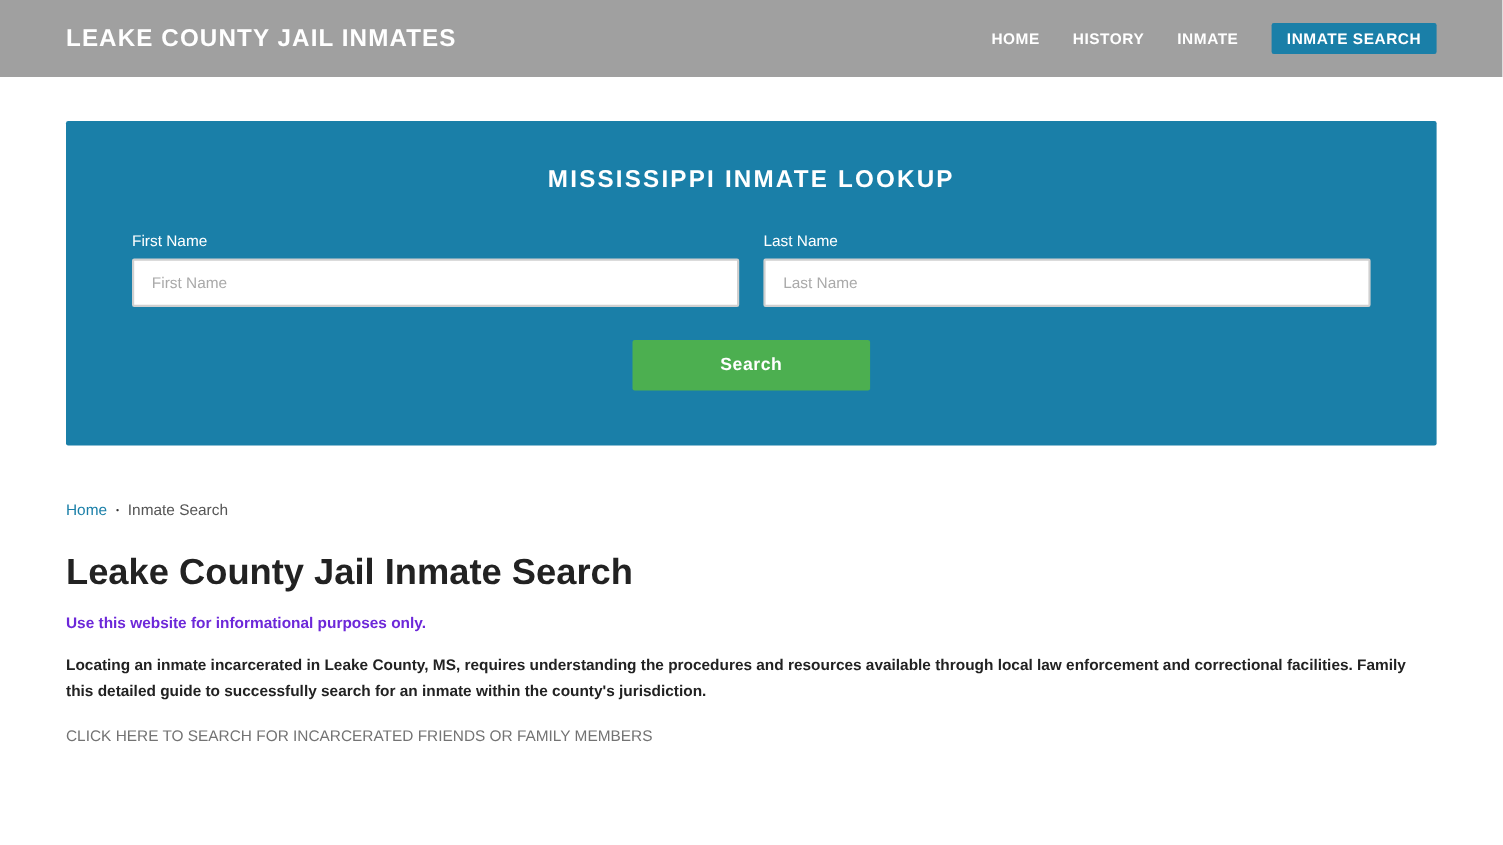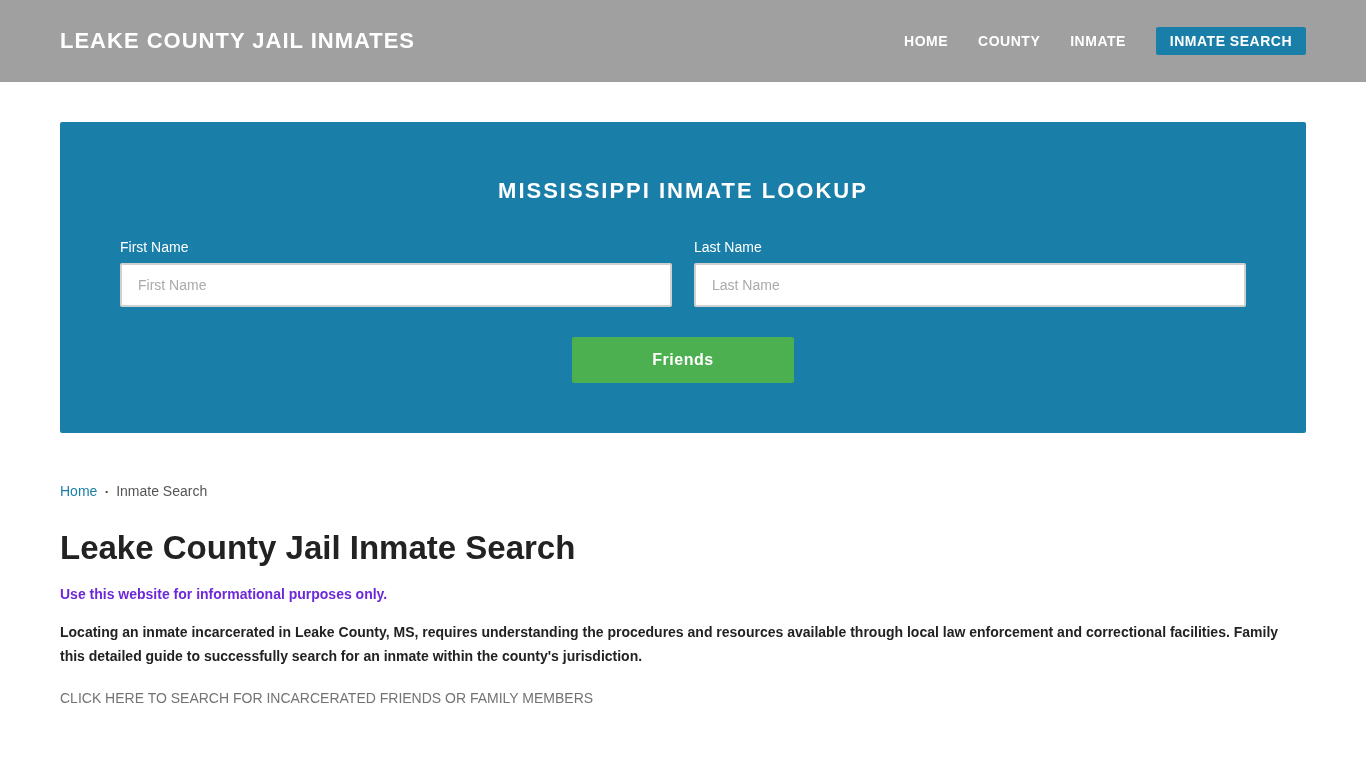--- a/index.html
+++ b/index.html
@@ -13,21 +13,21 @@
       background: #ffffff;
       color: #333;
       width: 1366px;
       min-height: 768px;
     }
 
     
     .header {
       background: #a0a0a0;
       padding: 0 60px;
-      height: 82px;
+      height: 70px;
       display: flex;
       align-items: center;
       justify-content: space-between;
     }
 
     .header-title {
       color: #ffffff;
       font-size: 22px;
       font-weight: 900;
       letter-spacing: 1px;
@@ -63,21 +63,20 @@
       border-radius: 2px;
     }
 
     .search-title {
       text-align: center;
       color: #ffffff;
       font-size: 22px;
       font-weight: 700;
       letter-spacing: 2px;
       margin-bottom: 35px;
-      margin-top: 16px;
     }
 
     .search-fields {
       display: flex;
       gap: 22px;
       margin-bottom: 30px;
     }
 
     .field-group {
       display: flex;
@@ -191,40 +190,40 @@
       text-transform: uppercase;
     }
   </style>
 </head>
 <body>
 
 <header class="header">
   <span class="header-title">LEAKE COUNTY JAIL INMATES</span>
   <nav class="header-nav">
     <a class="nav-item">HOME</a>
-    <a class="nav-item">COUNTY</a>
+    <a class="nav-item">HISTORY</a>
     <a class="nav-item">INMATE</a>
     <a class="nav-item nav-item-active">INMATE SEARCH</a>
   </nav>
 </header>
 
 <section class="search-section">
   <h2 class="search-title">MISSISSIPPI INMATE LOOKUP</h2>
   <div class="search-fields">
     <div class="field-group">
       <label class="field-label">First Name</label>
       <input class="field-input" type="text" placeholder="First Name" style="">
     </div>
     <div class="field-group">
       <label class="field-label">Last Name</label>
       <input class="field-input" type="text" placeholder="Last Name" style="">
     </div>
   </div>
   <div class="search-button-row">
-    <button class="search-button">Friends</button>
+    <button class="search-button">Search</button>
   </div>
 </section>
 
 <nav class="breadcrumb">
   <a class="breadcrumb-home">Home</a>
   <span class="breadcrumb-separator">•</span>
   <span class="breadcrumb-current">Inmate Search</span>
 </nav>
 
 <main class="content">

